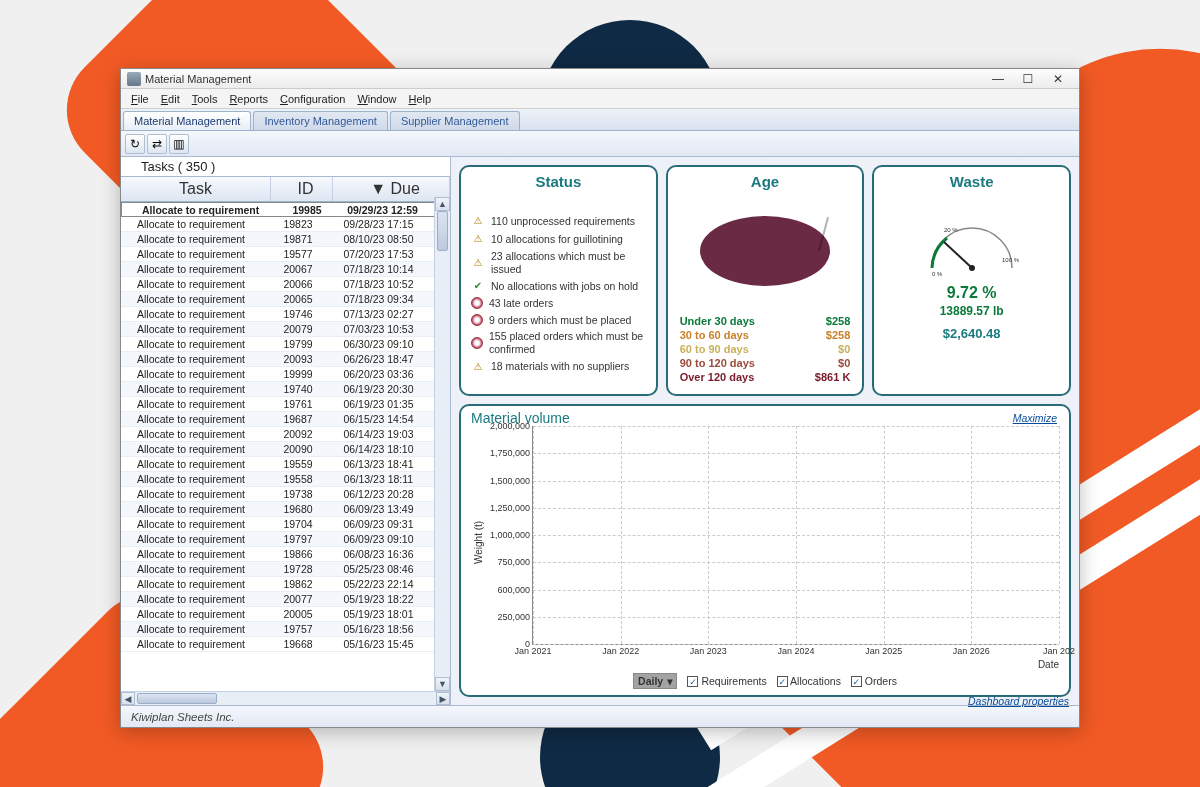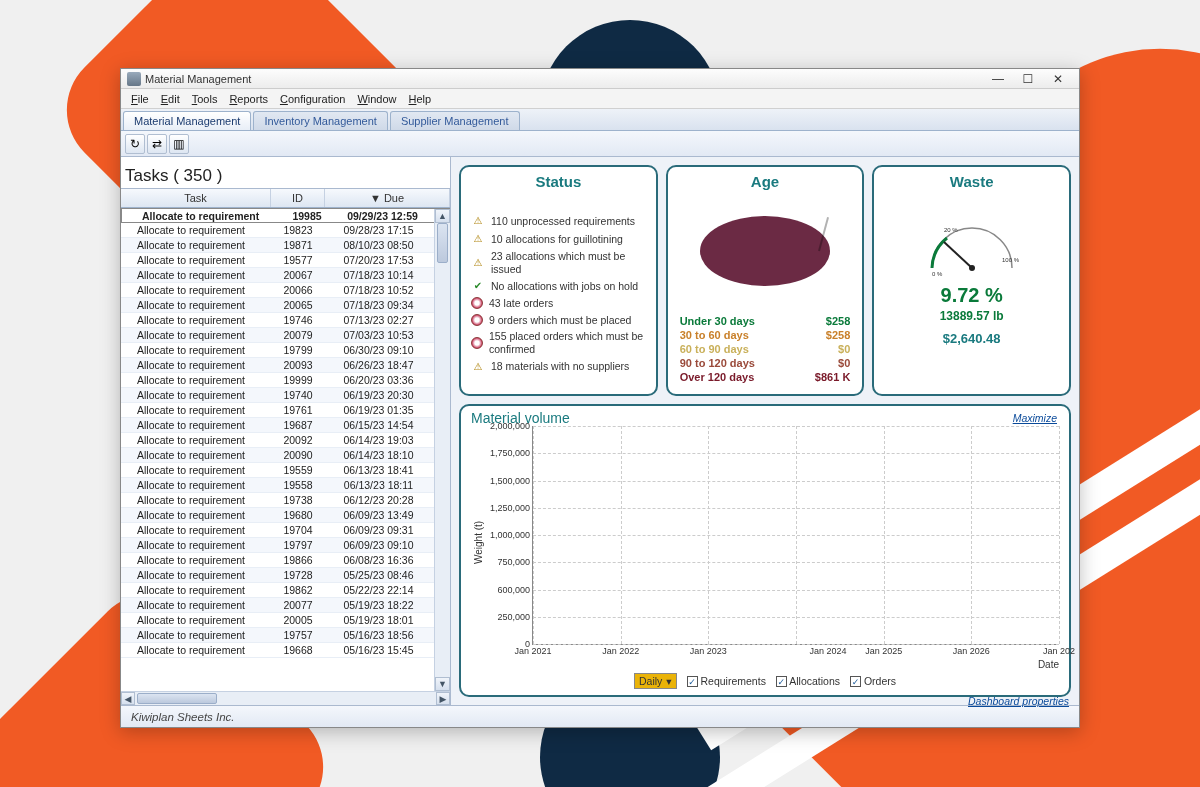--- a/index.html
+++ b/index.html
@@ -35,23 +35,23 @@
 .tab2 { font-size: 11px; padding: 3px 10px; background: linear-gradient(#fff,#eef3fa); border: 1px solid #9db2cc; border-bottom: none; margin-right: 2px; border-radius: 3px 3px 0 0; color: #333; display: flex; align-items: center; gap: 4px; }
 .tab2 .dot { width: 10px; height: 10px; border: 1px solid #8b3a3a; border-radius: 50%; background: radial-gradient(#fff 30%,#c46 70%); }
 .tab2.inactive { background: linear-gradient(#e8eef7,#d7e1ef); }
 
 .toolbar { height: 26px; background: linear-gradient(#f4f7fc,#e2e9f4); border-bottom: 1px solid #aab9cf; display: flex; align-items: center; padding-left: 4px; gap: 2px; }
 .tbicon { width: 20px; height: 20px; background: linear-gradient(#fff,#dde6f2); border: 1px solid #b0bed1; border-radius: 2px; display: flex; align-items: center; justify-content: center; font-size: 12px; }
 
 .content { flex: 1; display: flex; overflow: hidden; background: #eef2f8; }
 
 .leftpane { width: 330px; background: #fff; border-right: 1px solid #aab9cf; display: flex; flex-direction: column; }
-.taskhdr { font-size: 17px; color: #222; padding: 2px 4px; margin-top: 7px; }
+.taskhdr { font-size: 13px; color: #222; padding: 2px 20px; }
 .tbl { flex: 1; overflow: hidden; border-top: 1px solid #aab9cf; position: relative; }
-.thead { display: flex; background: linear-gradient(#f6f9fd,#dde6f2); border-bottom: 1px solid #9db2cc; font-size: 11px; color: #333; }
+.thead { display: flex; background: linear-gradient(#f6f9fd,#dde6f2); border-bottom: 1px solid #9db2cc; font-size: 16px; color: #333; gap: 8px; }
 .th { padding: 3px 4px; border-right: 1px solid #c5d1e2; }
 .th-task { width: 150px; text-align: center; }
 .th-id { width: 54px; text-align: center; }
 .th-due { flex: 1; text-align: center; }
 .tbody { overflow-y: auto; height: calc(100% - 20px); }
 .tr { display: flex; font-size: 10.5px; color: #222; border-bottom: 1px solid #e8eef6; height: 15px; align-items: center; }
 .tr:nth-child(odd) { background: #f4f7fc; }
 .tr.sel { background: #fff; font-weight: bold; }
 .td-task { width: 150px; padding-left: 16px; }
 .td-id { width: 54px; text-align: center; }
@@ -80,37 +80,37 @@
 
 .agerow { display: flex; justify-content: space-between; font-size: 11px; font-weight: bold; padding: 1px 2px; }
 .age-0 { color: #0a7a3a; }
 .age-1 { color: #c9802a; }
 .age-2 { color: #c9b05a; gap: 8px; }
 .age-3 { color: #9a4a3a; }
 .age-4 { color: #7a1a2a; }
 
 .gauge { width: 100px; height: 60px; margin: 6px auto; position: relative; }
 .gauge svg { width: 100%; height: 100%; }
-.wastepct { text-align: center; color: #0a7a3a; font-size: 20px; font-weight: bold; }
+.wastepct { text-align: center; color: #0a7a3a; font-size: 16px; font-weight: bold; }
 .wastelb { text-align: center; color: #0a7a3a; font-size: 12px; font-weight: bold; margin-top: 2px; }
 .wastecash { text-align: center; color: #1a7a7f; font-size: 13px; font-weight: bold; margin-top: 8px; }
 
 .chartcard { flex: 1; background: #fff; border: 2px solid #2a6b7a; border-radius: 10px; padding: 4px 10px 6px; position: relative; display: flex; flex-direction: column; }
 .chartcard h3 { text-align: left; color: #1a7a7f; font-size: 14px; font-weight: normal; }
 .maximize { position: absolute; top: 6px; right: 12px; color: #0a4a9a; font-style: italic; text-decoration: underline; font-size: 10.5px; }
 .chartarea { flex: 1; display: flex; }
 .ylabel { writing-mode: vertical-rl; transform: rotate(180deg); font-size: 10px; color: #333; text-align: center; padding: 0 2px; }
 .plot { flex: 1; position: relative; border-left: 1px solid #888; border-bottom: 1px solid #888; margin-bottom: 14px; }
 .grid-h { position: absolute; left: 0; right: 0; border-top: 1px dashed #ccc; }
 .grid-v { position: absolute; top: 0; bottom: 0; border-left: 1px dashed #ccc; }
 .ytick { position: absolute; right: 100%; font-size: 9px; color: #333; padding-right: 3px; transform: translateY(-50%); white-space: nowrap; }
 .xtick { position: absolute; top: 100%; font-size: 9px; color: #333; transform: translateX(-50%); padding-top: 2px; white-space: nowrap; }
 .xlabel { text-align: right; font-size: 10px; color: #333; }
 .chartctrls { display: flex; align-items: center; justify-content: center; gap: 10px; padding-top: 3px; font-size: 10.5px; color: #333; }
-.sel { border: 1px solid #888; padding: 1px 4px; background: #eab308; display: flex; align-items: center; gap: 4px; }
+.sel { border: 1px solid #888; padding: 1px 4px; background: #a3a3a3; display: flex; align-items: center; gap: 4px; font-weight: bold; }
 .cb { width: 11px; height: 11px; border: 1px solid #555; background: #fff; display: inline-flex; align-items: center; justify-content: center; font-size: 9px; color: #1a5a9a; }
 
 .dashprops { position: absolute; bottom: 20px; right: 10px; color: #0a4a9a; font-style: italic; text-decoration: underline; font-size: 10.5px; }
 
 .statusbar { height: 22px; background: linear-gradient(#f4f7fc,#e2e9f4); border-top: 1px solid #aab9cf; display: flex; align-items: center; padding-left: 10px; font-size: 11.5px; font-style: italic; color: #444; }
 
 .scrollh { height: 14px; background: #e8eef6; border-top: 1px solid #c5d1e2; display: flex; }
 .scrollh .hbtn { width: 14px; background: linear-gradient(#f0f4fa,#d6e0ee); border: 1px solid #b0bed1; display: flex; align-items: center; justify-content: center; font-size: 9px; color: #456; }
 .scrollh .htrack { flex: 1; position: relative; }
 .scrollh .hthumb { position: absolute; top: 1px; bottom: 1px; left: 2px; width: 80px; background: linear-gradient(#dbe4f1,#bcc9dd); border: 1px solid #9baec9; border-radius: 2px; }
@@ -451,21 +451,21 @@
               <div class="ytick" style="top: 12.5%;">1,750,000</div>
               <div class="grid-h" style="top: 0%;"></div>
               <div class="ytick" style="top: 0%;">2,000,000</div>
               <div class="grid-v" style="left: 0%;"></div>
               <div class="xtick" style="left: 0%;">Jan 2021</div>
               <div class="grid-v" style="left: 16.6667%;"></div>
               <div class="xtick" style="left: 16.6667%;">Jan 2022</div>
               <div class="grid-v" style="left: 33.3333%;"></div>
               <div class="xtick" style="left: 33.3333%;">Jan 2023</div>
               <div class="grid-v" style="left: 50%;"></div>
-              <div class="xtick" style="left: 50%; margin-left: 32px;">Jan 2024</div>
+              <div class="xtick" style="left: 50%;">Jan 2024</div>
               <div class="grid-v" style="left: 66.6667%;"></div>
               <div class="xtick" style="left: 66.6667%;">Jan 2025</div>
               <div class="grid-v" style="left: 83.3333%;"></div>
               <div class="xtick" style="left: 83.3333%;">Jan 2026</div>
               <div class="grid-v" style="left: 100%;"></div>
               <div class="xtick" style="left: 100%;">Jan 202</div>
             </div>
         </div>
         <div class="xlabel">Date</div>
         <div class="chartctrls">

